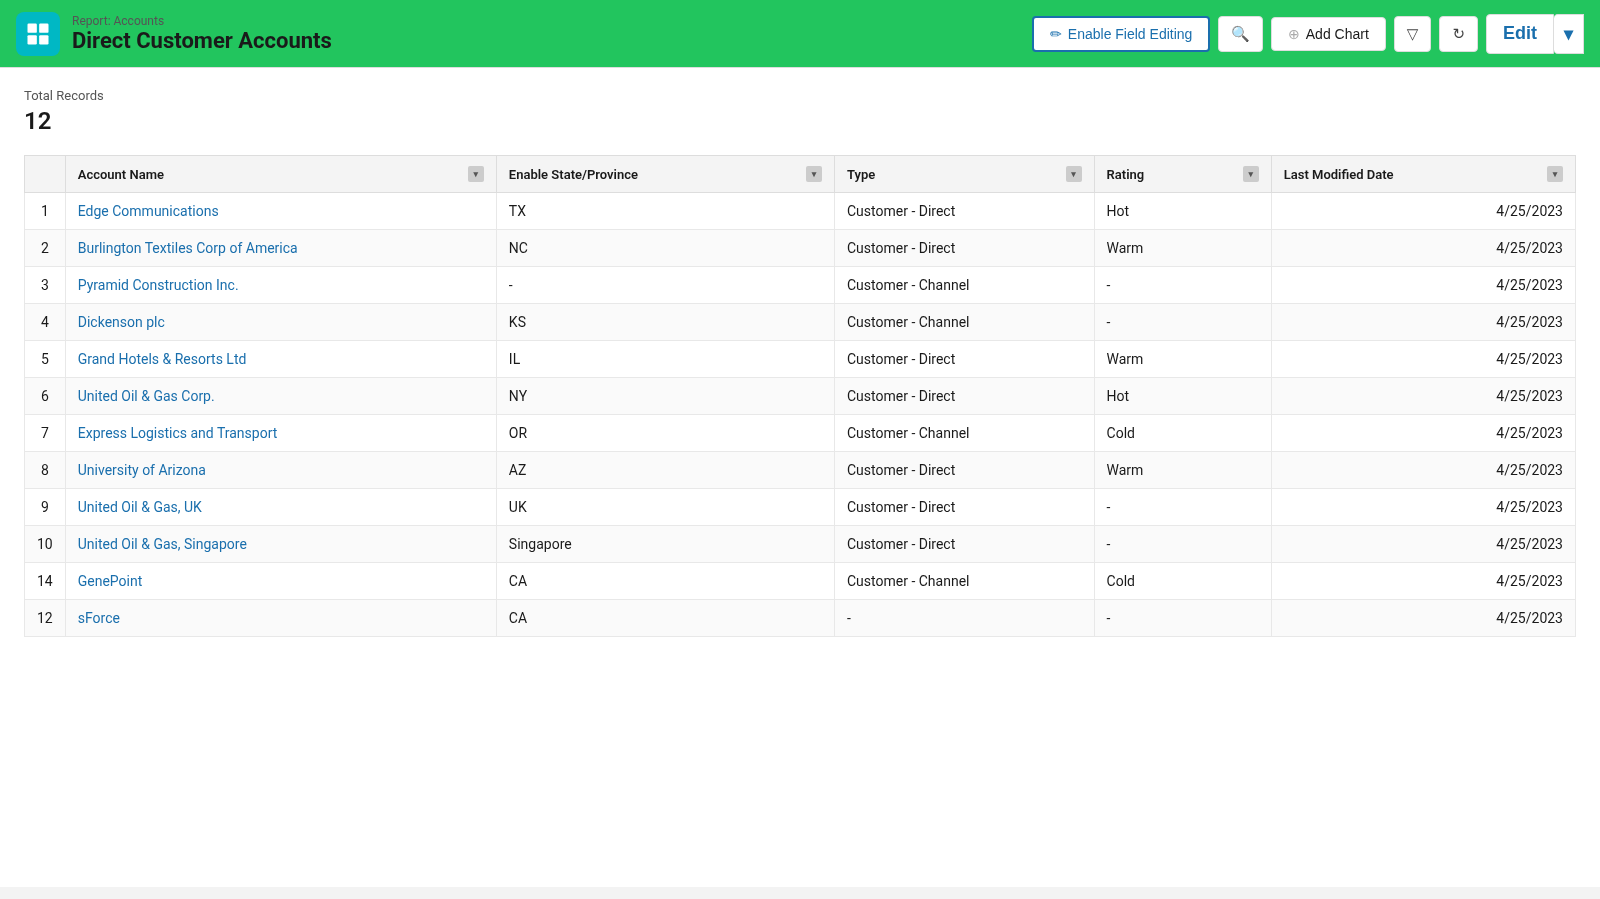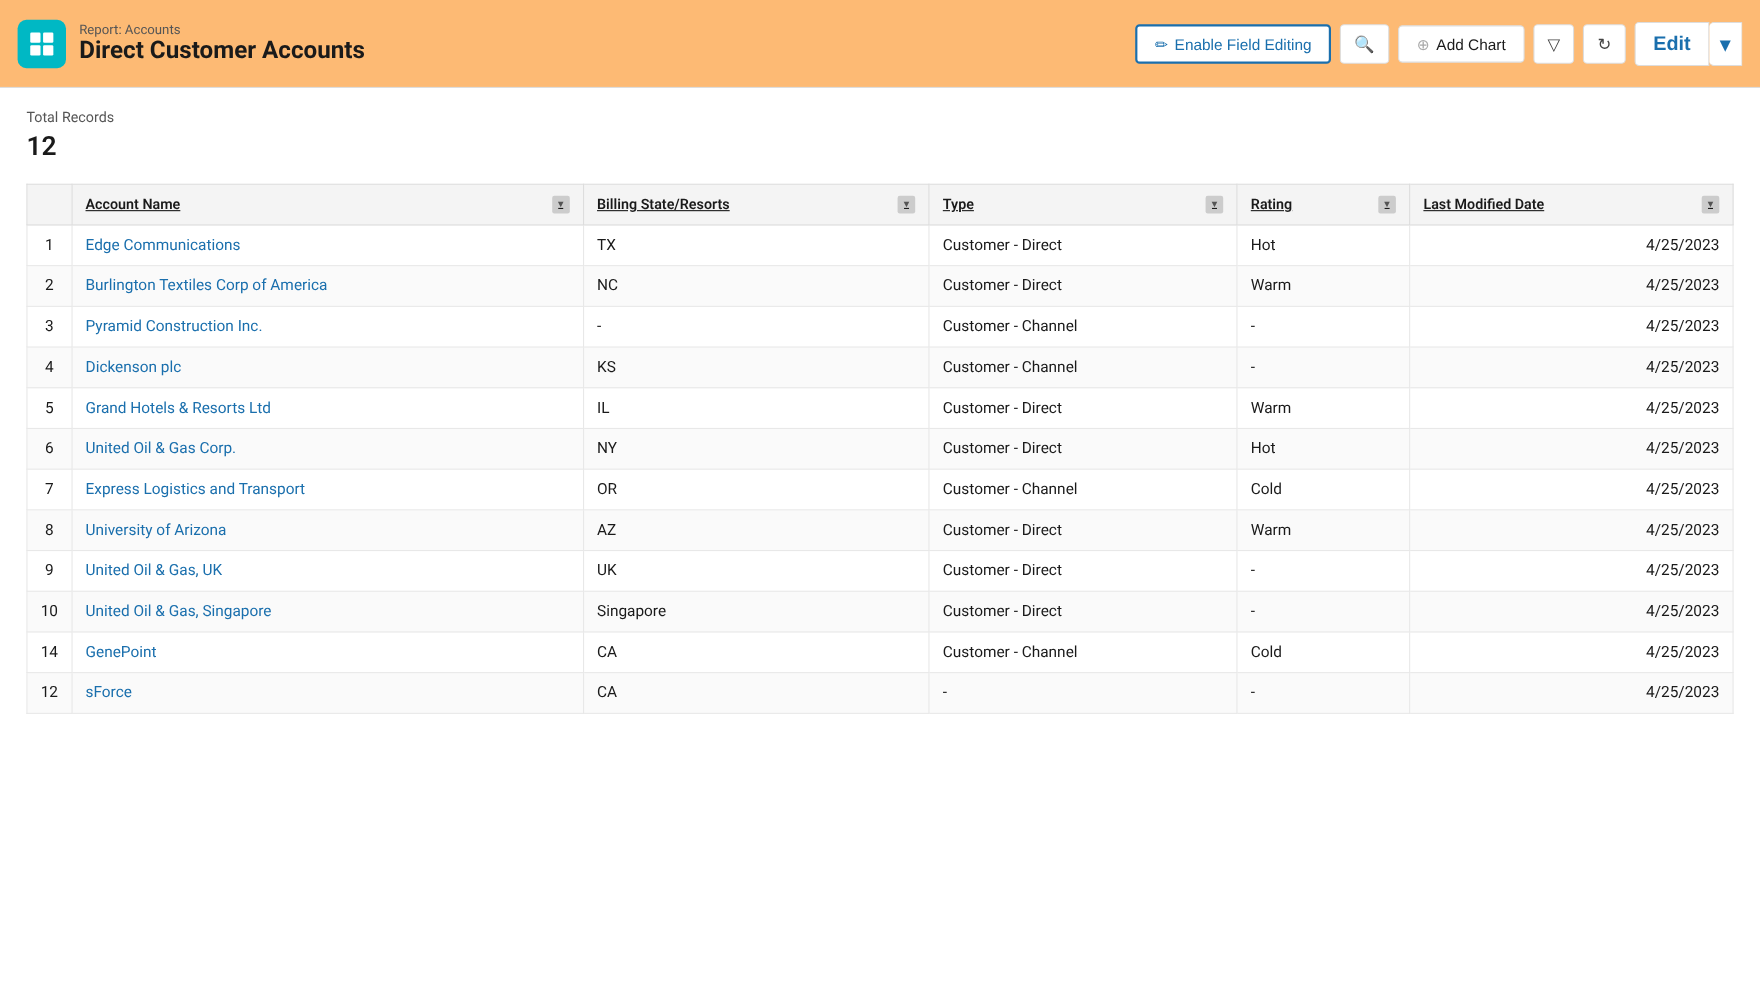--- a/index.html
+++ b/index.html
@@ -1,22 +1,22 @@
 <!DOCTYPE html>
 <html><head>
   <meta charset="utf-8">
   <style>
     * { box-sizing: border-box; margin: 0; padding: 0; }
     body { font-family: -apple-system, BlinkMacSystemFont, 'Segoe UI', Roboto, sans-serif; background: #f3f3f3; color: #1a1a1a; font-size: 14px; }
 
     .app-header {
-      background: #fdba74;
+      background: #22c55e;
       border-bottom: 1px solid #ddd;
       padding: 0 16px;
-      height: 80px;
+      height: 68px;
       display: flex;
       align-items: center;
       justify-content: space-between;
     }
 
     .header-left {
       display: flex;
       align-items: center;
       gap: 12px;
     }
@@ -144,22 +144,21 @@
       font-weight: 600;
       font-size: 13px;
       color: #1a1a1a;
       white-space: nowrap;
     }
 
     .report-table th .col-header-inner {
       display: flex;
       align-items: flex-end;
       justify-content: space-between;
-      gap: 4px;
-      text-decoration: underline;
+      gap: 22px;
     }
 
     .col-sort-icon {
       display: inline-block;
       width: 16px;
       height: 16px;
       background: #ccc;
       border-radius: 2px;
       font-size: 9px;
       text-align: center;
@@ -270,21 +269,21 @@
       <tr>
         <th style="width:36px;"></th>
         <th>
           <div class="col-header-inner">
             <span>Account Name</span>
             <span class="col-sort-icon">▾</span>
           </div>
         </th>
         <th>
           <div class="col-header-inner">
-            <span>Billing State/Resorts</span>
+            <span>Enable State/Province</span>
             <span class="col-sort-icon">▾</span>
           </div>
         </th>
         <th>
           <div class="col-header-inner">
             <span>Type</span>
             <span class="col-sort-icon">▾</span>
           </div>
         </th>
         <th>

